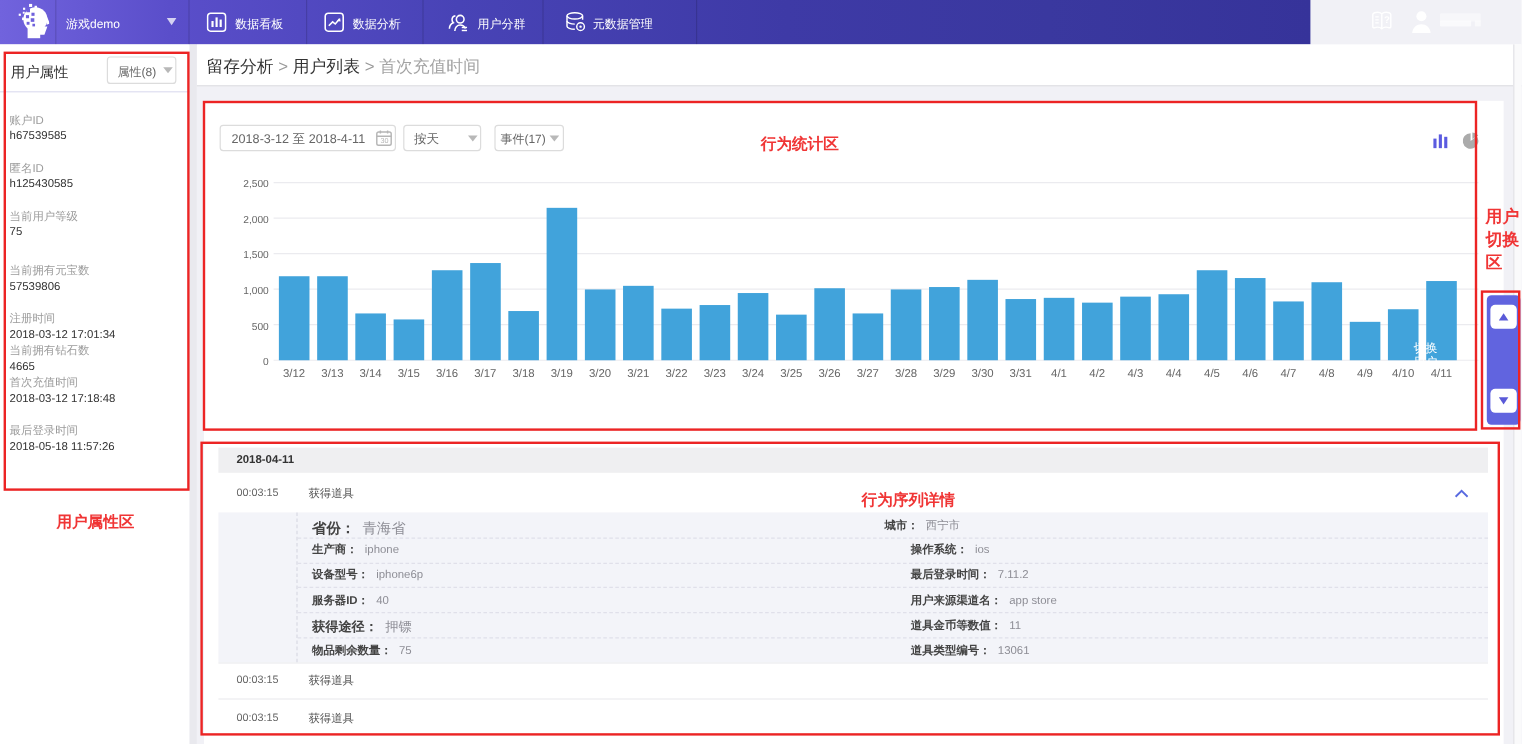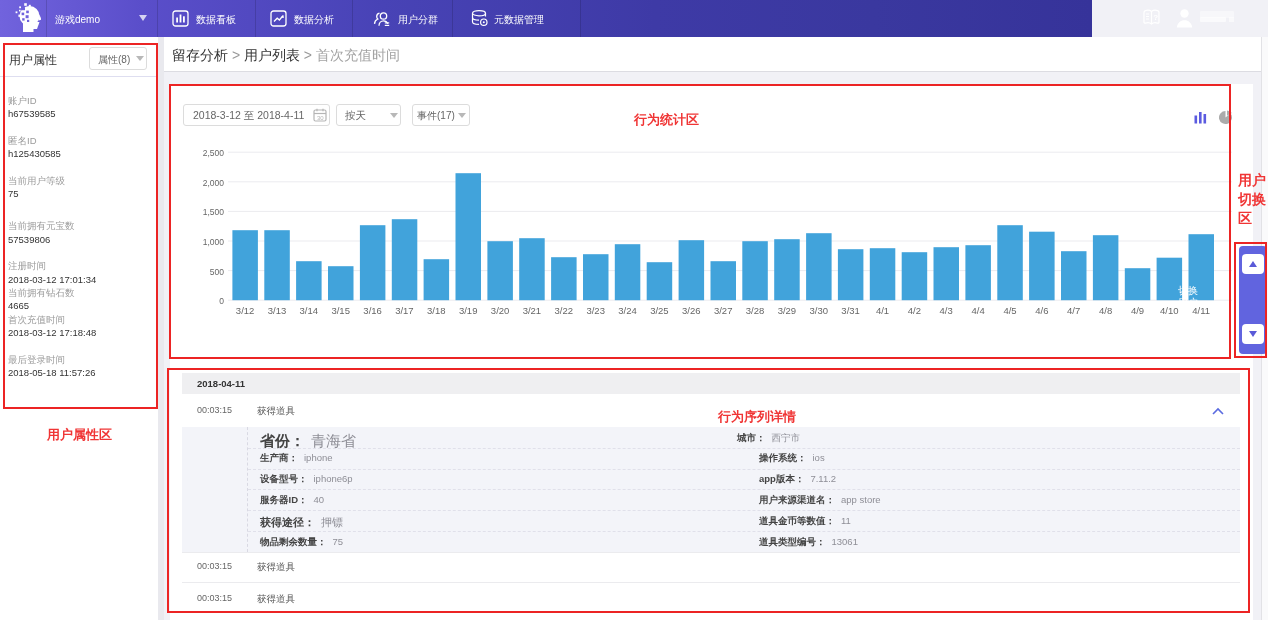--- a/index.html
+++ b/index.html
@@ -219,28 +219,28 @@
 
 <div class="abs" style="left:182px;top:373px;width:1058px;height:21px;background:#efeff1"></div>
 <div class="abs" style="left:197px;top:378px;font-size:9.5px;font-weight:bold;color:#333">2018-04-11</div>
 <div class="abs" style="left:197px;top:405px;font-size:9px;color:#666">00:03:15</div>
 <div class="abs" style="left:257px;top:405px;font-size:9.5px;color:#555">获得道具</div>
 <svg class="abs" style="left:1212px;top:407px" width="12" height="8" viewBox="0 0 12 8">
     <path d="M1 7 L6 2 L11 7" fill="none" stroke="#5a6be0" stroke-width="1.6"></path>
   </svg>
 <div class="abs" style="left:182px;top:427px;width:1058px;height:125px;background:#f3f4f9"></div>
 <div class="abs" style="left:247px;top:427px;width:1px;height:125px;border-left:1px dashed #d9d9e3"></div>
-<div class="abs" style="left:260px;top:431.5px;font-size:15px;color:#444"><b>省份：</b><span style="color:#8e8e96;padding-left:6px">青海省</span></div>
+<div class="abs" style="left:260px;top:431.5px;font-size:12px;color:#444"><b>省份：</b><span style="color:#8e8e96;padding-left:6px">青海省</span></div>
 <div class="abs" style="left:737px;top:431.5px;font-size:9.5px;color:#444"><b>城市：</b><span style="color:#8e8e96;padding-left:6px">西宁市</span></div>
 <div class="abs" style="left:248px;top:447.8px;width:992px;height:1px;border-top:1px dashed #e0e0ea"></div>
 <div class="abs" style="left:260px;top:452.3px;font-size:9.5px;color:#444"><b>生产商：</b><span style="color:#8e8e96;padding-left:6px">iphone</span></div>
 <div class="abs" style="left:759px;top:452.3px;font-size:9.5px;color:#444"><b>操作系统：</b><span style="color:#8e8e96;padding-left:6px">ios</span></div>
 <div class="abs" style="left:248px;top:468.6px;width:992px;height:1px;border-top:1px dashed #e0e0ea"></div>
 <div class="abs" style="left:260px;top:473.1px;font-size:9.5px;color:#444"><b>设备型号：</b><span style="color:#8e8e96;padding-left:6px">iphone6p</span></div>
-<div class="abs" style="left:759px;top:473.1px;font-size:9.5px;color:#444"><b>app版本：</b><span style="color:#8e8e96;padding-left:6px">7.11.2</span></div>
+<div class="abs" style="left:759px;top:473.1px;font-size:9.5px;color:#444"><b>最后登录时间：</b><span style="color:#8e8e96;padding-left:6px">7.11.2</span></div>
 <div class="abs" style="left:248px;top:489.4px;width:992px;height:1px;border-top:1px dashed #e0e0ea"></div>
 <div class="abs" style="left:260px;top:493.9px;font-size:9.5px;color:#444"><b>服务器ID：</b><span style="color:#8e8e96;padding-left:6px">40</span></div>
 <div class="abs" style="left:759px;top:493.9px;font-size:9.5px;color:#444"><b>用户来源渠道名：</b><span style="color:#8e8e96;padding-left:6px">app store</span></div>
 <div class="abs" style="left:248px;top:510.2px;width:992px;height:1px;border-top:1px dashed #e0e0ea"></div>
 <div class="abs" style="left:260px;top:514.7px;font-size:11px;color:#444"><b>获得途径：</b><span style="color:#8e8e96;padding-left:6px">押镖</span></div>
 <div class="abs" style="left:759px;top:514.7px;font-size:9.5px;color:#444"><b>道具金币等数值：</b><span style="color:#8e8e96;padding-left:6px">11</span></div>
 <div class="abs" style="left:248px;top:531.0px;width:992px;height:1px;border-top:1px dashed #e0e0ea"></div>
 <div class="abs" style="left:260px;top:535.5px;font-size:9.5px;color:#444"><b>物品剩余数量：</b><span style="color:#8e8e96;padding-left:6px">75</span></div>
 <div class="abs" style="left:759px;top:535.5px;font-size:9.5px;color:#444"><b>道具类型编号：</b><span style="color:#8e8e96;padding-left:6px">13061</span></div>
 <div class="abs" style="left:182px;top:552px;width:1058px;height:1px;background:#ebebee"></div>

